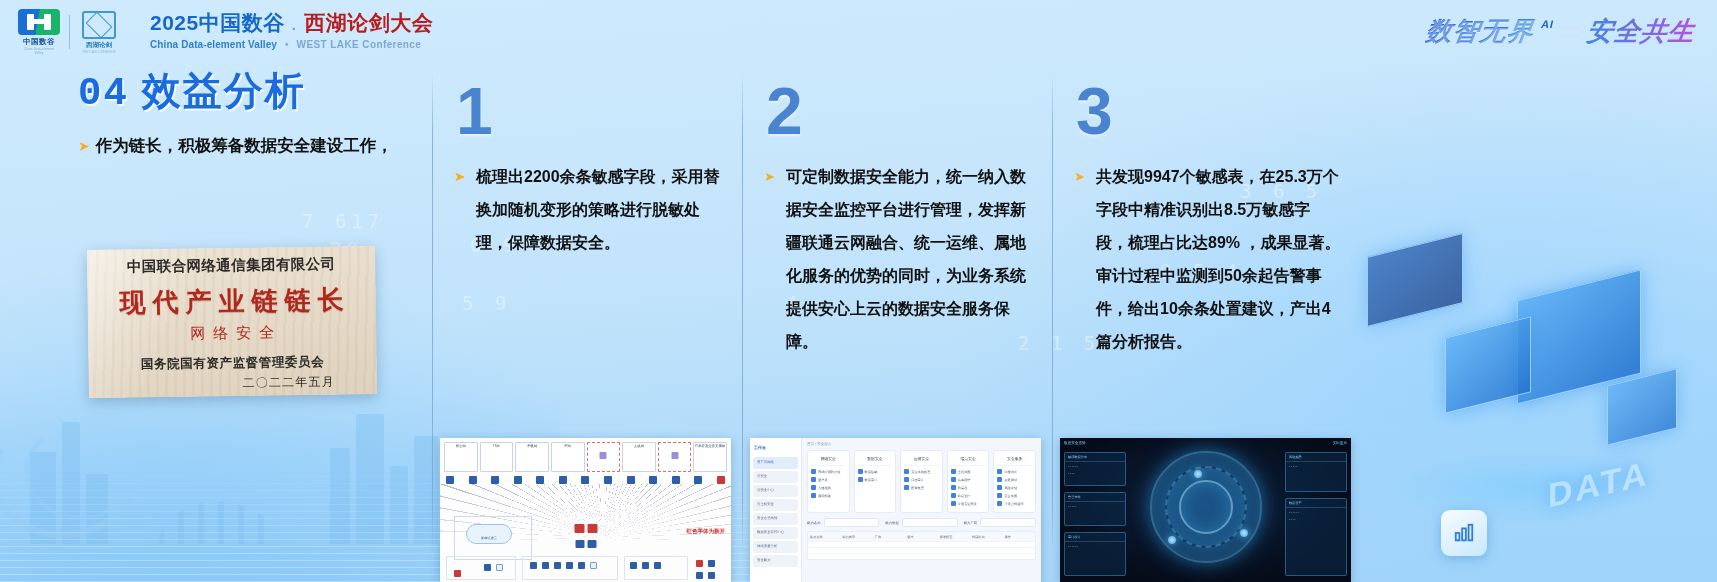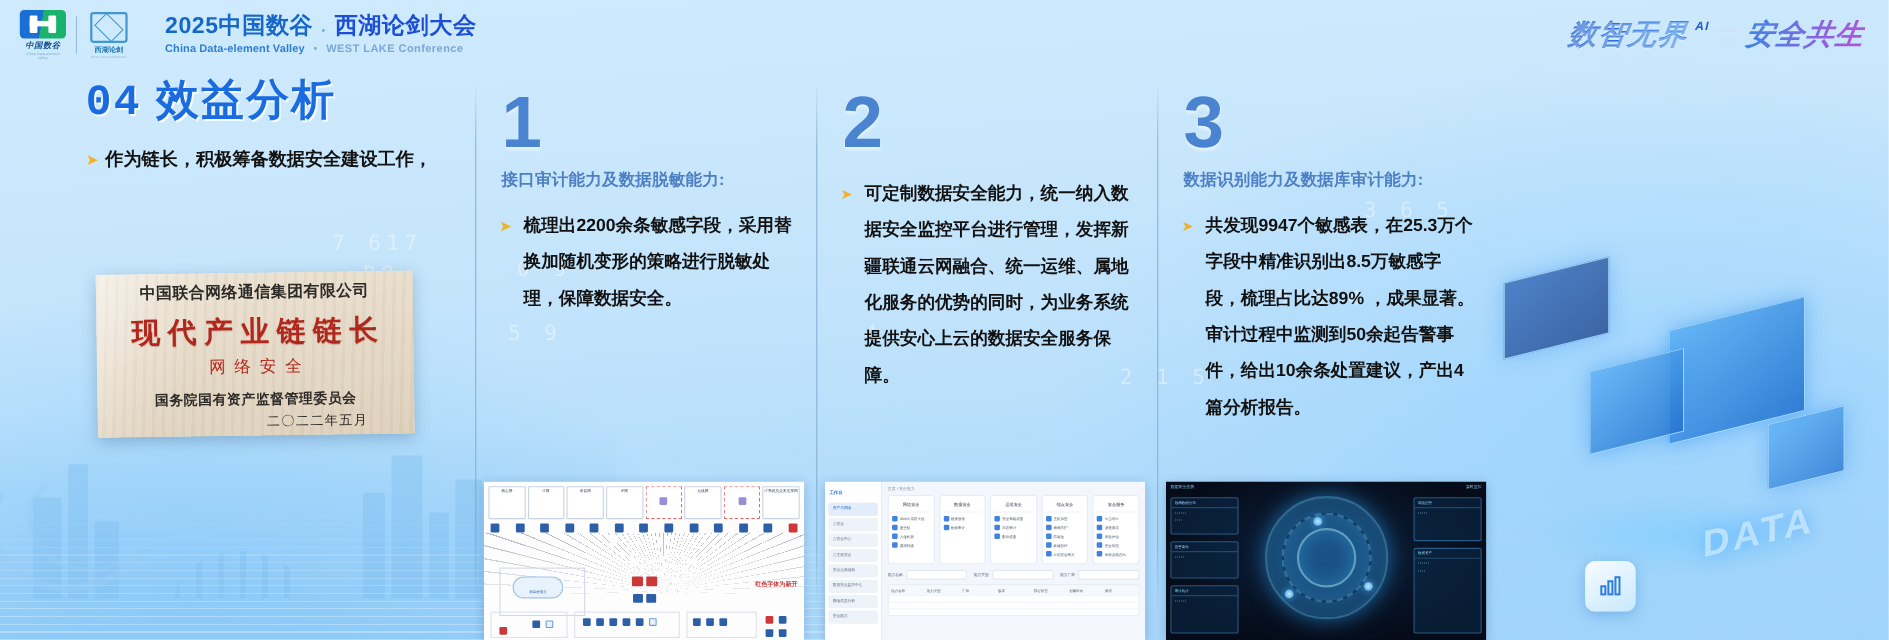--- a/index.html
+++ b/index.html
@@ -85,21 +85,21 @@
     color:rgba(255,255,255,.40);
     font-family:"DejaVu Sans Mono","Liberation Mono",monospace;
     font-size:19px; line-height:26px; letter-spacing:5px;
     user-select:none;
   }
   .digit-rain span { position:absolute; white-space:pre; }
 
   
   .header { position:absolute; left:0; top:0; width:1717px; height:56px; z-index:6; }
   .logo-wrap { position:absolute; left:18px; top:9px; display:flex; align-items:center; gap:9px; }
-  .logo-a { width:42px;font-style:italic; }
+  .logo-a { width:42px; }
   .logo-a .mark {
     width:42px; height:26px; border-radius:4px;
     background:linear-gradient(100deg,#1a6fd4 0 47%, #19b36b 47% 100%);
     position:relative; overflow:hidden;
   }
   .logo-a .mark::before {
     content:""; position:absolute; left:9px; top:5px; width:7px; height:16px; background:#fff; border-radius:1px;
   }
   .logo-a .mark::after {
     content:""; position:absolute; right:9px; top:5px; width:7px; height:16px; background:#fff; border-radius:1px;
@@ -120,21 +120,21 @@
   }
   .logo-b .cn { font-size:6.5px; font-weight:bold; color:#2176b4; margin-top:2px; }
   .logo-b .en { font-size:3px; color:#8fb6d5; transform:scale(.85); }
 
   .evt-title { position:absolute; left:150px; top:9px; }
   .evt-title .line1 {
     font-size:21px; font-weight:bold; color:#1668c8; letter-spacing:.5px;
     display:flex; align-items:flex-end; gap:7px;
   }
   .evt-title .line1 .dot { color:#63a8e0; font-size:15px; }
-  .evt-title .line1 .lake { color:#1d4ed8; }
+  .evt-title .line1 .lake { color:#b91c1c; }
   .evt-title .line2 {
     margin-top:2px; font-size:10px; font-weight:bold; color:#2f7fd0;
     display:flex; align-items:baseline; gap:8px; letter-spacing:.1px;
   }
   .evt-title .line2 .sep { color:#7bb4e2; }
   .evt-title .line2 .wl { color:#7da7d2; letter-spacing:.4px; }
 
   .slogan {
     position:absolute; right:22px; top:14px;
     font-size:26px; font-weight:bold; font-style:italic;
@@ -448,21 +448,20 @@
     <div class="pq-issuer">国务院国有资产监督管理委员会</div>
     <div class="pq-date">二〇二二年五月</div>
   </div>
 </div>
 
 <div class="cols">
 
   <div class="col c1">
     <div class="col-divider"></div>
     <div class="col-num">1</div>
-    <div class="col-head">接口审计能力及数据脱敏能力:</div>
     <div class="col-body">
       <div class="bullet">
         <span class="arrow">➤</span>
       </div>
       <div class="bullet">
         <span class="arrow">➤</span>
         <span>梳理出2200余条敏感字段，采用替换加随机变形的策略进行脱敏处理，保障数据安全。</span>
       </div>
     </div>
 
@@ -705,21 +704,20 @@
               </div>
           </div>
         </div>
       </div>
     </div>
   </div>
 
   <div class="col c3">
     <div class="col-divider"></div>
     <div class="col-num">3</div>
-    <div class="col-head">数据识别能力及数据库审计能力:</div>
     <div class="col-body">
       <div class="bullet">
         <span class="arrow">➤</span>
         <span>共发现9947个敏感表，在25.3万个字段中精准识别出8.5万敏感字段，梳理占比达89% ，成果显著。审计过程中监测到50余起告警事件，给出10余条处置建议，产出4篇分析报告。</span>
       </div>
     </div>
 
     <div class="shot">
       <div class="dark">
         <div class="dtop">

